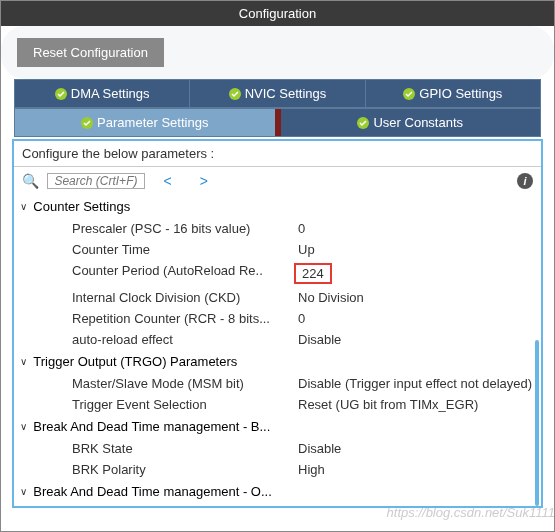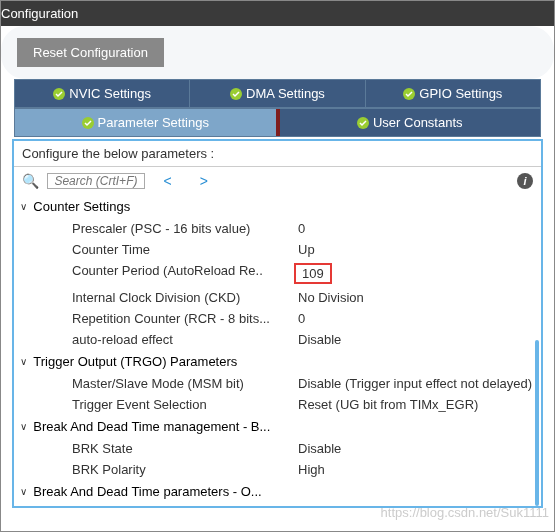--- a/index.html
+++ b/index.html
@@ -1,73 +1,73 @@
 <!DOCTYPE html>
 <html><head>
 <meta charset="utf-8">
 <style>
 * { margin: 0; padding: 0; box-sizing: border-box; font-family: Arial, sans-serif; }
 body { background: #fff; width: 555px; height: 532px; overflow: hidden; position: relative; }
 .window { border: 1px solid #888; height: 532px; display: flex; flex-direction: column; }
-.titlebar { background: #3a3a3a; color: #fff; padding: 5px 0; font-size: 13px; }
+.titlebar { background: #3a3a3a; color: #fff; text-align: center; padding: 5px 0; font-size: 13px; }
 .toolbar-area { background: #f5f7f9; padding: 12px 16px; border-radius: 24px; }
 .btn { background: #888; color: #fff; border: none; padding: 7px 16px; font-size: 13px; cursor: pointer; }
 .tabs-row { display: flex; border: 1px solid #5b7a99; margin: 0 13px; }
 .tabs-row.first { margin-top: 0; }
 .tab { flex: 1; text-align: center; padding: 6px 0; font-size: 13px; cursor: pointer; display: flex; align-items: center; justify-content: center; gap: 4px; }
 .tab.dark { background: #3d5a80; color: #fff; border-right: 1px solid #5b7a99; }
 .tab.dark:last-child { border-right: none; }
-.tab.light { background: #7ea6c9; color: #fff; border-right: 4px solid #7f1d1d; }
+.tab.light { background: #7ea6c9; color: #fff; border-right: 6px solid #7f1d1d; }
 .tab.light:last-child { border-right: none; }
 .check-icon { width: 12px; height: 12px; display: inline-flex; align-items: center; justify-content: center; }
 .check-icon svg { width: 12px; height: 12px; }
 .content-border { border: 2px solid #68b5e8; margin: 2px 11px 23px 11px; flex: 1; display: flex; flex-direction: column; overflow: hidden; }
 .config-header { padding: 5px 8px; font-size: 13px; color: #333; border-bottom: 1px solid #ccc; }
 .search-row { display: flex; align-items: center; padding: 6px 8px; gap: 8px; }
 .mag { color: #2a8fd4; font-size: 14px; }
 .search-input { border: 1px solid #aaa; padding: 0 6px; font-size: 12px; font-style: italic; color: #888; width: 98px; }
 .nav-icon { color: #2a8fd4; font-size: 14px; cursor: pointer; padding: 0 10px; }
 .info-icon { margin-left: auto; width: 16px; height: 16px; background: #555; color: #fff; border-radius: 50%; display: flex; align-items: center; justify-content: center; font-size: 11px; font-weight: bold; font-style: italic; }
 .params { flex: 1; overflow-y: auto; padding: 0 6px 6px 6px; position: relative; }
 .scrollbar-indicator { position: absolute; right: 2px; top: 145px; width: 4px; bottom: 0; background: #68b5e8; border-radius: 2px; }
 .group-header { display: flex; align-items: center; font-size: 13px; color: #000; padding: 4px 0; cursor: pointer; }
 .chevron { font-size: 10px; margin-right: 6px; color: #333; }
 .param-row { display: flex; font-size: 13px; padding: 3px 0 3px 52px; color: #333; }
 .param-label { flex: 0 0 226px; }
 .param-value { flex: 1; }
 .highlight-box { border: 2px solid #e53935; padding: 1px 6px; display: inline-block; margin-left: -4px; }
-.watermark { position: absolute; right: 6px; bottom: 12px; color: #ccc; font-size: 13px; pointer-events: none; }
+.watermark { position: absolute; right: 0; bottom: 12px; color: #ccc; font-size: 13px; pointer-events: none; font-style: italic; }
 </style>
 </head>
 <body>
 
 <div class="window">
   <div class="titlebar">Configuration</div>
   <div class="toolbar-area">
     <button class="btn">Reset Configuration</button>
   </div>
 
   <div class="tabs-row first">
     <div class="tab dark">
       <span class="check-icon">
           <svg viewBox="0 0 12 12">
             <circle cx="6" cy="6" r="6" fill="#9acd32"></circle>
             <path d="M3 6 L5 8 L9 4" stroke="#fff" stroke-width="1.5" fill="none"></path>
           </svg>
         </span>
-      <span>NVIC Settings</span>
+      <span>DMA Settings</span>
     </div>
     <div class="tab dark">
       <span class="check-icon">
           <svg viewBox="0 0 12 12">
             <circle cx="6" cy="6" r="6" fill="#9acd32"></circle>
             <path d="M3 6 L5 8 L9 4" stroke="#fff" stroke-width="1.5" fill="none"></path>
           </svg>
         </span>
-      <span>DMA Settings</span>
+      <span>NVIC Settings</span>
     </div>
     <div class="tab dark">
       <span class="check-icon">
           <svg viewBox="0 0 12 12">
             <circle cx="6" cy="6" r="6" fill="#9acd32"></circle>
             <path d="M3 6 L5 8 L9 4" stroke="#fff" stroke-width="1.5" fill="none"></path>
           </svg>
         </span>
       <span>GPIO Settings</span>
     </div>
@@ -114,21 +114,21 @@
         <div class="param-row">
           <div class="param-label">Prescaler (PSC - 16 bits value)</div>
           <div class="param-value">0</div>
         </div>
         <div class="param-row">
           <div class="param-label">Counter Time</div>
           <div class="param-value">Up</div>
         </div>
         <div class="param-row">
           <div class="param-label">Counter Period (AutoReload Re..</div>
-          <div class="param-value"><span class="highlight-box">109</span></div>
+          <div class="param-value"><span class="highlight-box">224</span></div>
         </div>
         <div class="param-row">
           <div class="param-label">Internal Clock Division (CKD)</div>
           <div class="param-value">No Division</div>
         </div>
         <div class="param-row">
           <div class="param-label">Repetition Counter (RCR - 8 bits...</div>
           <div class="param-value">0</div>
         </div>
         <div class="param-row">
@@ -154,21 +154,21 @@
         <div class="param-row">
           <div class="param-label">BRK State</div>
           <div class="param-value">Disable</div>
         </div>
         <div class="param-row">
           <div class="param-label">BRK Polarity</div>
           <div class="param-value">High</div>
         </div>
         <div class="group-header">
           <span class="chevron">∨</span>
-          <span>Break And Dead Time parameters - O...</span>
+          <span>Break And Dead Time management - O...</span>
         </div>
         <div class="param-row">
           <div class="param-label">Automatic Output State</div>
           <div class="param-value">Disable</div>
         </div>
       </div>
   </div>
 </div>
 
 <div class="watermark">https://blog.csdn.net/Suk1111</div>

